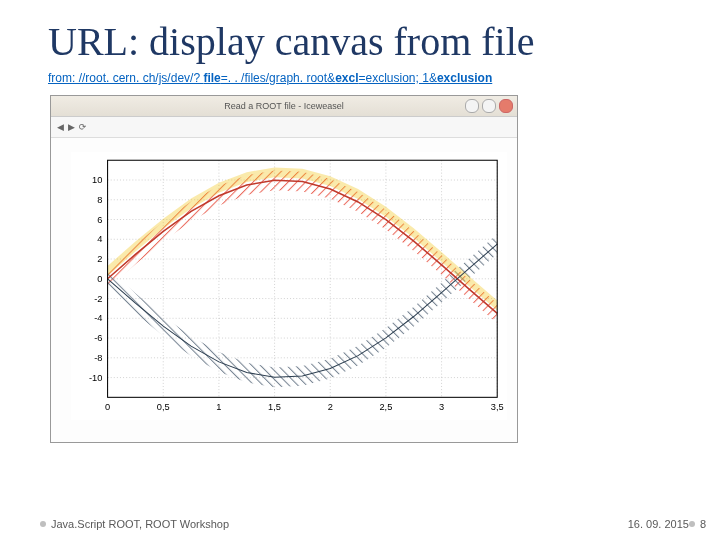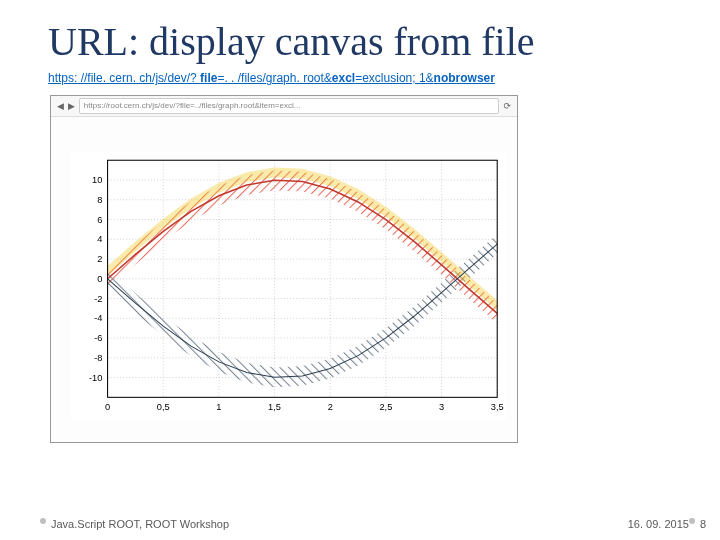--- a/index.html
+++ b/index.html
@@ -69,47 +69,54 @@
   }
   svg.chart { width: 100%; height: 100%; display: block; }
   .grid line { stroke: #aaa; stroke-width: 0.5; stroke-dasharray: 1 2; }
   .tick-label { font-family: Arial, sans-serif; font-size: 9px; fill: #000; }
   .curve-red { stroke: #c0392b; stroke-width: 1.5; fill: none; }
   .curve-blue { stroke: #2c3e50; stroke-width: 1; fill: none; }
   .footer {
     position: absolute;
     left: 0; right: 0; bottom: 10px;
     display: flex;
-    align-items: flex-start;
+    align-items: center;
     font-family: Arial, sans-serif;
     font-size: 11px;
     color: #595959;
     padding: 0 14px 0 40px;
   }
   .footer .bullet {
     display: inline-block; width: 6px; height: 6px; border-radius: 3px;
     background: #bfbfbf; margin-right: 5px; vertical-align: middle;
   }
   .footer .spacer { flex: 1; }
   .footer .date { }
 </style>
 </head>
 <body>
 
 <div class="title">URL: display canvas from file</div>
 
 <div class="url-line">
-  <span>https: //file. cern. ch/js/dev/? </span><b>file</b><span>=. . /files/graph. root&amp;</span><b>excl</b><span>=exclusion; 1&amp;</span><b>nobrowser</b>
+  <span>from: //root. cern. ch/js/dev/? </span><b>file</b><span>=. . /files/graph. root&amp;</span><b>excl</b><span>=exclusion; 1&amp;</span><b>exclusion</b>
 </div>
 
 <div class="figure-box">
+  <div class="window-chrome">
+    <div class="window-title">Read a ROOT file - Iceweasel</div>
+    <div class="window-btns">
+      <span></span>
+      <span></span>
+      <span class="close"></span>
+    </div>
+  </div>
   <div class="toolbar">
     <span>◀</span>
     <span>▶</span>
-    <div class="urlbar">https://root.cern.ch/js/dev/?file=../files/graph.root&amp;item=excl...</div>
     <span>⟳</span>
   </div>
   <div class="plot-area">
     <svg class="chart" viewBox="0 0 420 260">
       <g id="chart-grid" class="grid">
           <line x1="34" y1="8" x2="34" y2="238"></line>
           <line x1="88" y1="8" x2="88" y2="238"></line>
           <line x1="142" y1="8" x2="142" y2="238"></line>
           <line x1="196" y1="8" x2="196" y2="238"></line>
           <line x1="250" y1="8" x2="250" y2="238"></line>

